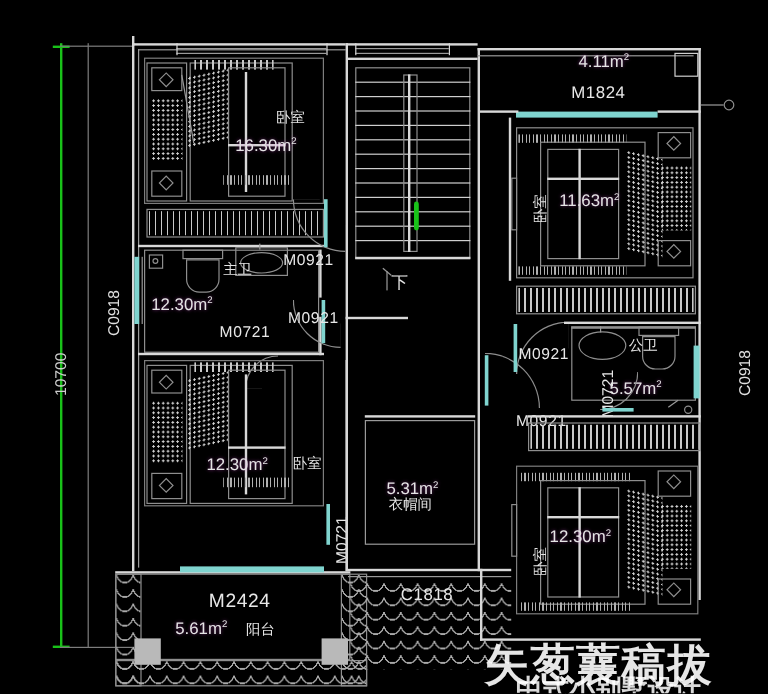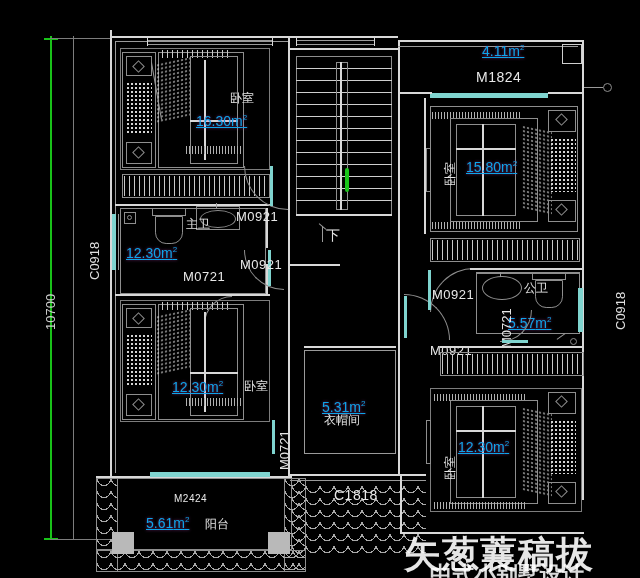--- a/index.html
+++ b/index.html
@@ -14,22 +14,22 @@
   .dim{position:absolute;background:#7d7d7d;}
   .grn{position:absolute;background:#19c219;}
   .cyan{position:absolute;background:#7fd4cf;}
   .box{position:absolute;border:1px solid #cfcfcf;box-sizing:border-box;}
   .boxthin{position:absolute;border:1px solid #8e8e8e;box-sizing:border-box;}
   .fillgrey{position:absolute;background:#b9b9b9;}
 
   
   .lbl{position:absolute;color:#e8e8e8;font-size:13px;letter-spacing:.5px;
        white-space:nowrap;line-height:1;}
-  .area{position:absolute;color:#0ea5e9;font-size:14px;white-space:nowrap;
-        line-height:1;text-shadow:0 0 3px rgba(190,70,190,.6);text-decoration:underline;}
+  .area{position:absolute;color:#e5e5e5;font-size:14px;white-space:nowrap;
+        line-height:1;text-shadow:0 0 3px rgba(190,70,190,.6);}
   .area sup{font-size:8px;vertical-align:super;}
   .room{position:absolute;color:#e4e4e4;font-size:12px;white-space:nowrap;
         line-height:1;}
   .rot90{transform:rotate(-90deg);transform-origin:left top;}
   .vtext{position:absolute;white-space:nowrap;line-height:1;}
 
   
   .hatchv{position:absolute;
     background-image:repeating-linear-gradient(to right,#c9c9c9 0 1px,transparent 1px 5px);}
   .hatchv2{position:absolute;
@@ -245,21 +245,21 @@
 
   <div class="dots" style="left:522px;top:128px;width:30px;height:84px;transform:skewY(12deg);"></div>
   <div class="boxthin" style="left:548px;top:110px;width:28px;height:22px;"></div>
   <div class="boxthin" style="left:557px;top:115px;width:9px;height:9px;transform:rotate(45deg);"></div>
   <div class="dots" style="left:550px;top:138px;width:26px;height:54px;"></div>
   <div class="boxthin" style="left:548px;top:200px;width:28px;height:22px;"></div>
   <div class="boxthin" style="left:557px;top:205px;width:9px;height:9px;transform:rotate(45deg);"></div>
 
   <div class="vtext rot90" style="left:444px;top:186px;color:#e4e4e4;font-size:12px;">卧室</div>
   <div class="area" style="left:466px;top:160px;">
-    <span>15.80</span><span>m</span><sup>2</sup>
+    <span>11.63</span><span>m</span><sup>2</sup>
   </div>
 
   <div class="boxthin" style="left:430px;top:238px;width:150px;height:24px;"></div>
   <div class="hatchv" style="left:432px;top:240px;width:146px;height:20px;"></div>
 
   <div class="boxthin" style="left:430px;top:268px;width:44px;height:44px;border-radius:100% 0 0 0;border-bottom:none;border-right:none;"></div>
   <div class="cyan" style="left:428px;top:270px;width:3px;height:40px;"></div>
   <div class="lbl" style="left:432px;top:288px;">M0921</div>
 
   <div class="wall" style="left:470px;top:268px;width:114px;height:2px;"></div>
@@ -314,21 +314,21 @@
   <div class="box" style="left:96px;top:478px;width:196px;height:72px;border-color:#8e8e8e;"></div>
   <div class="boxthin" style="left:96px;top:478px;width:22px;height:94px;"></div>
   <div class="roof" style="left:97px;top:479px;width:20px;height:92px;"></div>
   <div class="boxthin" style="left:284px;top:478px;width:22px;height:94px;"></div>
   <div class="roof" style="left:285px;top:479px;width:20px;height:92px;"></div>
   <div class="boxthin" style="left:96px;top:550px;width:210px;height:22px;"></div>
   <div class="roof" style="left:97px;top:551px;width:208px;height:20px;"></div>
   <div class="fillgrey" style="left:112px;top:532px;width:22px;height:22px;"></div>
   <div class="fillgrey" style="left:268px;top:532px;width:22px;height:22px;"></div>
 
-  <div class="lbl" style="left:174px;top:494px;font-size:10px;">M2424</div>
+  <div class="lbl" style="left:174px;top:494px;font-size:16px;">M2424</div>
   <div class="area" style="left:146px;top:516px;">
     <span>5.61</span><span>m</span><sup>2</sup>
   </div>
   <div class="room" style="left:205px;top:518px;">阳台</div>
 
   <div class="wall" style="left:290px;top:474px;width:136px;height:2px;"></div>
   <div class="thin" style="left:290px;top:480px;width:136px;height:1px;"></div>
   <div class="roof" style="left:292px;top:486px;width:134px;height:72px;"></div>
   <div class="lbl" style="left:334px;top:488px;font-size:14px;">C1818</div>
 

